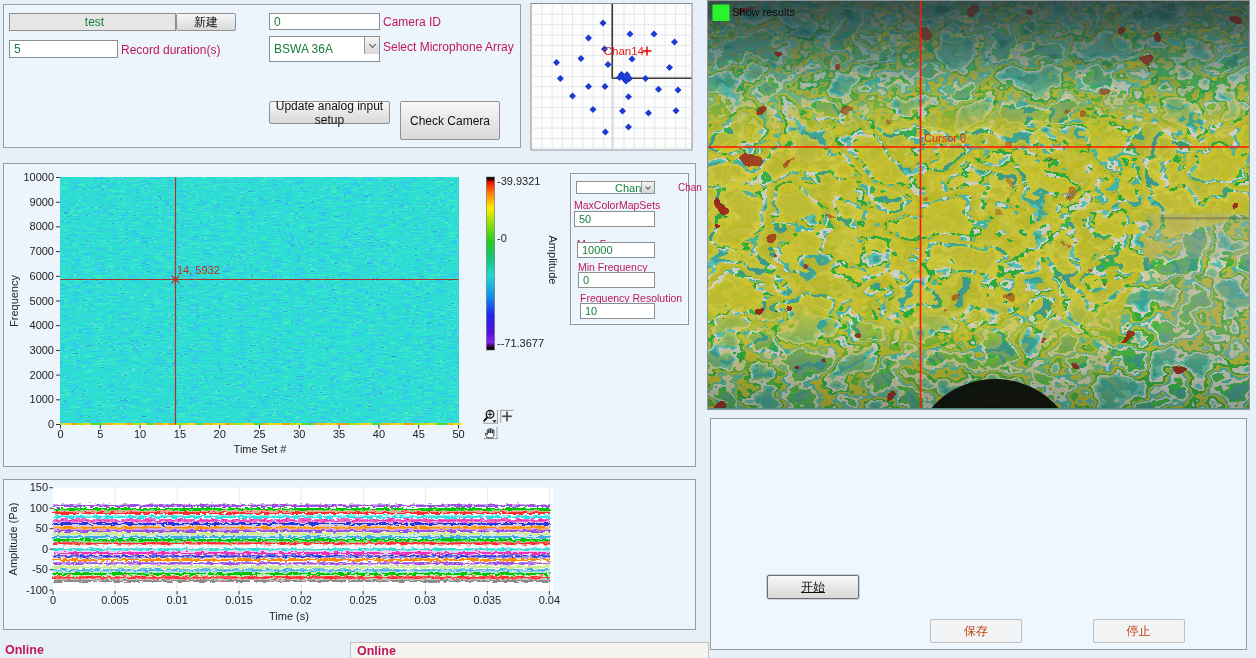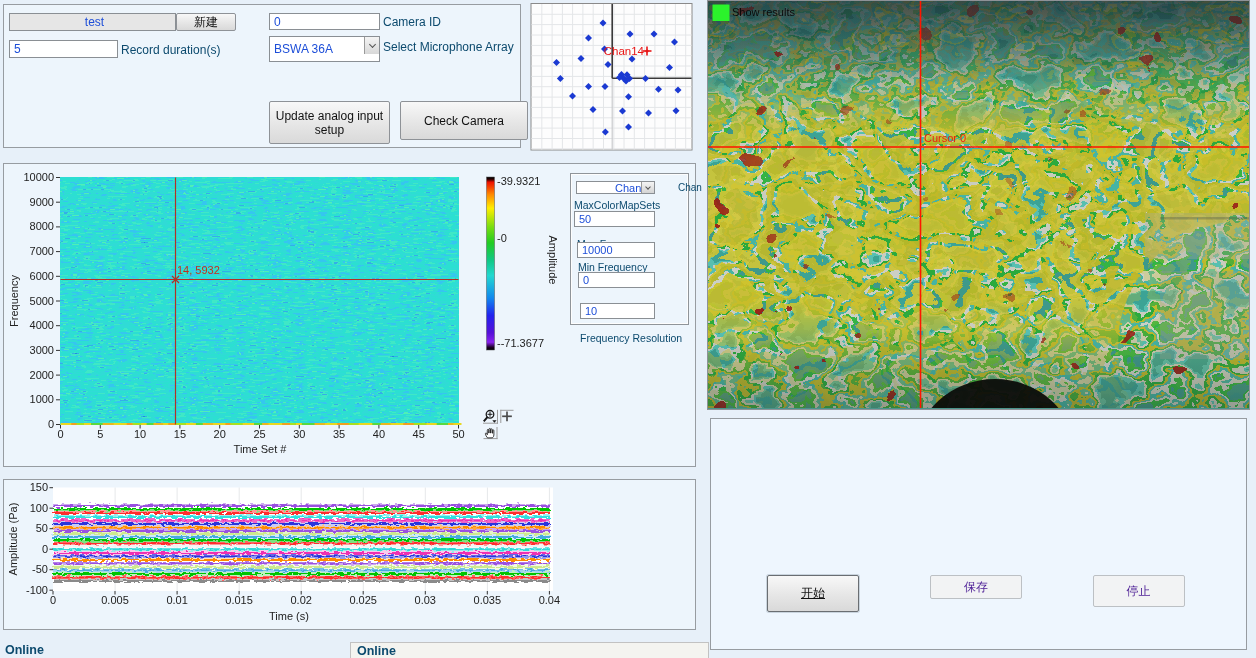--- a/index.html
+++ b/index.html
@@ -1,38 +1,38 @@
 <!DOCTYPE html>
 <html><head><meta charset="utf-8"><style>
 * { margin:0; padding:0; box-sizing:border-box; }
 html,body { width:1256px; height:658px; background:#e7f0f9; font-family:"Liberation Sans",sans-serif; overflow:hidden; position:relative; }
 .panel { position:absolute; background:#edf5fc; border:1px solid #979ca1; }
-.fld { position:absolute; background:#fff; border:1px solid #8a8f94; font-size:12px; color:#1d4ed8; padding-left:4px; display:flex; align-items:center; }
-.lbl { position:absolute; font-size:12px; color:#0c4a6e; white-space:nowrap; }
+.fld { position:absolute; background:#fff; border:1px solid #8a8f94; font-size:12px; color:#15803d; padding-left:4px; display:flex; align-items:center; }
+.lbl { position:absolute; font-size:12px; color:#be185d; white-space:nowrap; }
 .btn { position:absolute; background:linear-gradient(#f8f8f8,#e6e6e6 55%,#d9d9d9); border:1px solid #8e9297; border-radius:2px; display:flex; align-items:center; justify-content:center; font-size:12px; color:#111; text-align:center; }
-.btn.dis { background:#f2f3f4; border-color:#bcc0c4; color:#4c1d95; }
+.btn.dis { background:#f2f3f4; border-color:#bcc0c4; color:#c2410c;margin-top:44px; }
 .tick { font-size:11px; fill:#222; font-family:"Liberation Sans",sans-serif; }
 </style></head>
 <body>
 
 <div class="panel" style="left:3px; top:4px; width:518px; height:144px;"></div>
 <div class="fld" style="left:9px; top:13px; width:167px; height:18px; background:#e6e6e6; justify-content:center;">test</div>
 <div class="btn" style="left:176px; top:13px; width:60px; height:18px;">新建</div>
 <div class="fld" style="left:9px; top:40px; width:109px; height:18px;">5</div>
 <div class="lbl" style="left:121px; top:43px;">Record duration(s)</div>
 <div class="fld" style="left:269px; top:13px; width:111px; height:17px;">0</div>
 <div class="lbl" style="left:383px; top:15px;">Camera ID</div>
 <div class="fld" style="left:269px; top:36px; width:111px; height:26px;">BSWA 36A
   <div style="position:absolute; right:0; top:0; width:15px; height:17px; background:linear-gradient(#f4f4f4,#d8d8d8); border-left:1px solid #9a9a9a; display:flex; align-items:center; justify-content:center;">
     <div style="width:5px;height:5px;border-right:1.6px solid #555;border-bottom:1.6px solid #555;transform:rotate(45deg);margin-top:-3px;"></div>
   </div>
 </div>
 <div class="lbl" style="left:383px; top:40px;">Select Microphone Array</div>
-<div class="btn" style="left:269px; top:101px; width:121px; height:43px; line-height:14px;">Update analog input<br>setup</div>
-<div class="btn" style="left:400px; top:101px; width:128px; height:39px;">Check Camera</div>
+<div class="btn" style="left:269px; top:101px; width:121px; height:23px; line-height:14px;">Update analog input<br>setup</div>
+<div class="btn" style="left:400px; top:101px; width:100px; height:39px;">Check Camera</div>
 
 <svg style="position:absolute; left:0; top:0;" width="700" height="160" viewBox="0 0 700 160">
   <rect x="531" y="3.5" width="161" height="146.5" fill="#fdfdfd" stroke="#8a8a8a" stroke-width="1"></rect>
   <g stroke="#e4e6e8" stroke-width="1">
       <line x1="541.8" y1="4" x2="541.8" y2="149.5"></line>
 <line x1="552.1" y1="4" x2="552.1" y2="149.5"></line>
 <line x1="562.4" y1="4" x2="562.4" y2="149.5"></line>
 <line x1="572.6" y1="4" x2="572.6" y2="149.5"></line>
 <line x1="582.9" y1="4" x2="582.9" y2="149.5"></line>
 <line x1="593.2" y1="4" x2="593.2" y2="149.5"></line>
@@ -393,21 +393,21 @@
     <div style="width:4px;height:4px;border-right:1.4px solid #555;border-bottom:1.4px solid #555;transform:rotate(45deg);margin-top:-2px;"></div>
   </div>
 </div>
 <div class="lbl" style="left:658px; top:182px; font-size:10px;margin-left:20px;">Chan</div>
 <div class="lbl" style="left:574px; top:199px; font-size:10.5px;">MaxColorMapSets</div>
 <div class="fld" style="left:574px; top:210.5px; width:81px; height:16px; font-size:11px;">50</div>
 <div class="lbl" style="left:577px; top:238px; font-size:10.5px;">Max Frequency</div>
 <div class="fld" style="left:577px; top:241.5px; width:78px; height:16px; font-size:11px;">10000</div>
 <div class="lbl" style="left:578px; top:261px; font-size:10.5px;">Min Frequency</div>
 <div class="fld" style="left:578px; top:272px; width:77px; height:16px; font-size:11px;">0</div>
-<div class="lbl" style="left:580px; top:291.5px; font-size:10.5px;margin-top:40px;">Frequency Resolution</div>
+<div class="lbl" style="left:580px; top:291.5px; font-size:10.5px;">Frequency Resolution</div>
 <div class="fld" style="left:580px; top:303px; width:75px; height:16px; font-size:11px;">10</div>
 
 <div class="panel" style="left:2.5px; top:479px; width:693px; height:151px;"></div>
 <svg style="position:absolute; left:0; top:420px;" width="700" height="238" viewBox="0 420 700 238">
 <defs>
   <filter id="wig" color-interpolation-filters="sRGB" x="-5%" y="-400%" width="110%" height="900%">
     <feTurbulence type="fractalNoise" baseFrequency="0.18 0.5" numOctaves="2" seed="5" result="n"></feTurbulence>
     <feDisplacementMap in="SourceGraphic" in2="n" scale="5.5" xChannelSelector="R" yChannelSelector="G"></feDisplacementMap>
   </filter>
 </defs>
@@ -477,19 +477,19 @@
 <text x="487.3" y="604" text-anchor="middle">0.035</text>
 <line x1="487.3" y1="591" x2="487.3" y2="594.5" stroke="#333" stroke-width="1"></line>
 <text x="549.4" y="604" text-anchor="middle">0.04</text>
 <line x1="549.4" y1="591" x2="549.4" y2="594.5" stroke="#333" stroke-width="1"></line>
     </g>
 <text x="289" y="620" text-anchor="middle" class="tick" font-size="12">Time (s)</text>
 <text x="17" y="539" class="tick" font-size="12" transform="rotate(-90 17 539)" text-anchor="middle">Amplitude (Pa)</text>
 </svg>
 
 <div class="panel" style="left:709.5px; top:417.5px; width:537px; height:232px; background:#eef6fe;"></div>
-<div class="btn" style="left:767px; top:575px; width:92px; height:37px; border-color:#6a6e72; box-shadow:0 0 0 1px #c9d4de;text-decoration:underline;">开始</div>
+<div class="btn" style="left:767px; top:575px; width:92px; height:24px; border-color:#6a6e72; box-shadow:0 0 0 1px #c9d4de;text-decoration:underline;">开始</div>
 <div class="btn dis" style="left:930px; top:575px; width:92px; height:24px;">保存</div>
-<div class="btn dis" style="left:1092.5px; top:575px; width:92px; height:32px;">停止</div>
+<div class="btn dis" style="left:1092.5px; top:575px; width:92px; height:24px;">停止</div>
 
 <div style="position:absolute; left:349.5px; top:641.5px; width:359.5px; height:16.5px; background:#f4f4f0; border:1px solid #c2c2c2; border-bottom:none;"></div>
 <div class="lbl" style="left:5px; top:643px; font-weight:bold; font-size:12.5px;">Online</div>
 <div class="lbl" style="left:357px; top:643.5px; font-weight:bold; font-size:12.5px;">Online</div>
 
 </body></html>

